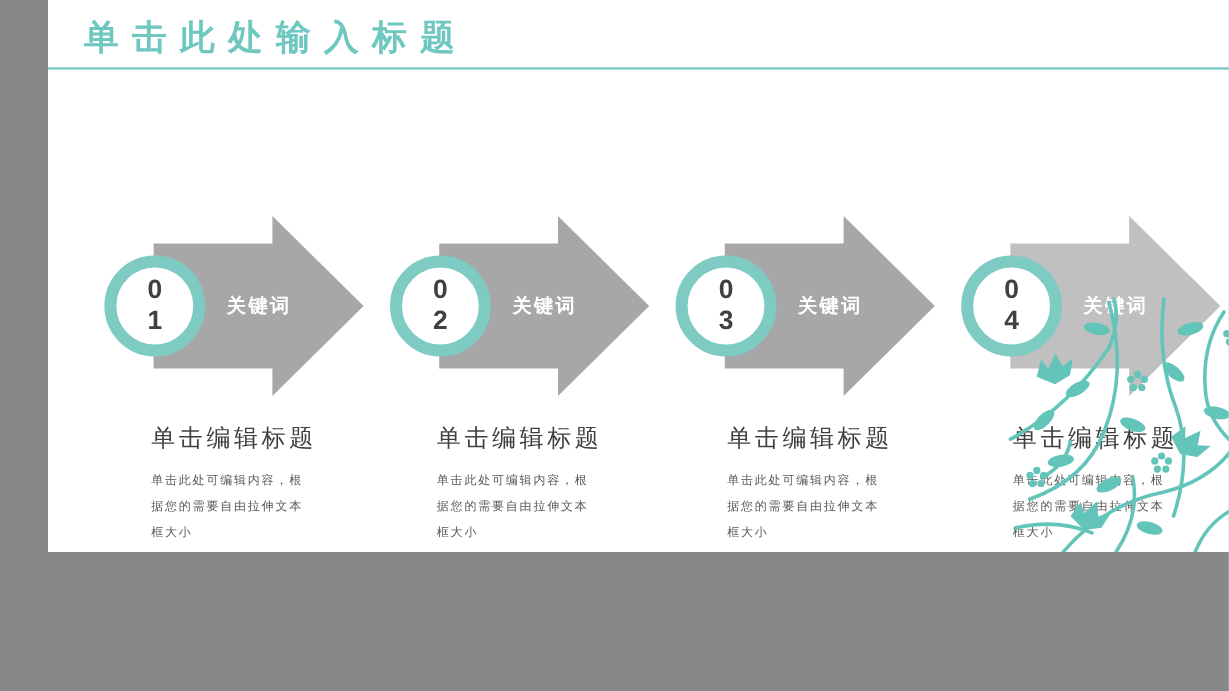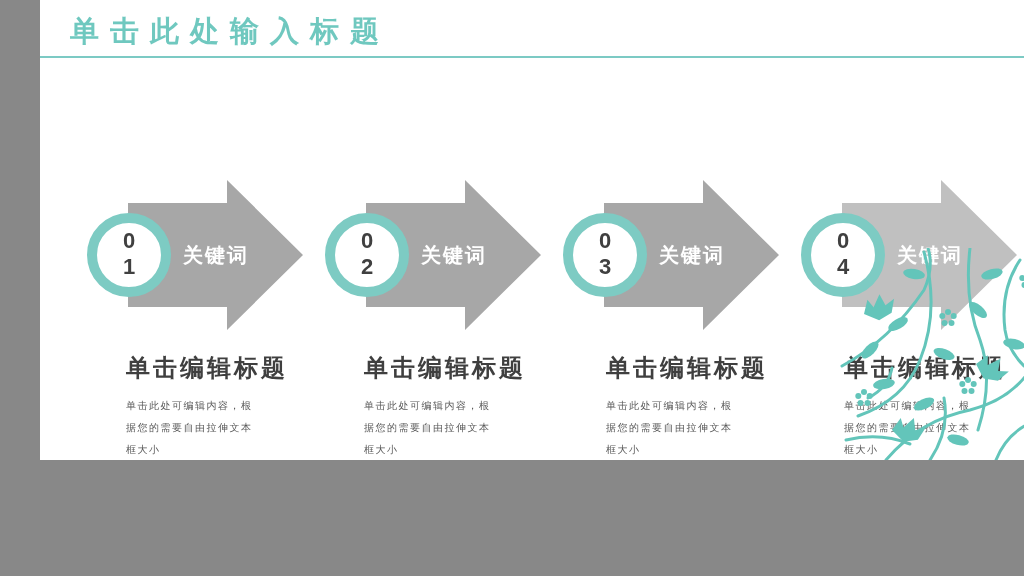--- a/index.html
+++ b/index.html
@@ -26,27 +26,27 @@
   .arrow-poly{fill:var(--arrow);}
   .step.light .arrow-poly{fill:var(--arrow-light);}
   .ring{fill:#ffffff;stroke:var(--ring);stroke-width:10;}
   .digit{
     font-family:"Liberation Sans","DejaVu Sans",sans-serif;
     font-size:22px;font-weight:bold;fill:var(--digit);text-anchor:middle;
   }
   .keyword{
     position:absolute;left:91px;top:0;width:80px;height:150px;
     display:flex;align-items:center;justify-content:center;
-    color:var(--keyword-text);font-size:20px;font-weight:bold;letter-spacing:2px;
+    color:var(--keyword-text);font-size:16px;font-weight:bold;letter-spacing:2px;
     white-space:nowrap;
   }
   .col{position:absolute;top:352px;width:200px;}
   .col.p0{left:86px}.col.p1{left:324px}.col.p2{left:566px}.col.p3{left:804px}
   .col-heading{
-    font-size:24px;font-weight:bold;letter-spacing:3px;color:var(--heading-text);
+    font-size:20px;font-weight:normal;letter-spacing:3px;color:var(--heading-text);
     margin-bottom:11px;white-space:nowrap;
   }
   .col-body{font-size:10px;letter-spacing:1.5px;line-height:22px;color:var(--body-text);}
   .col-body div{white-space:nowrap;}
   .floral{position:absolute;right:0;bottom:0;pointer-events:none;}
   .floral .stems{fill:none;stroke:var(--floral);stroke-width:3;stroke-linecap:round;}
   .floral .fill{fill:var(--floral);stroke:none;}
 </style>
 </head>
 <body>

